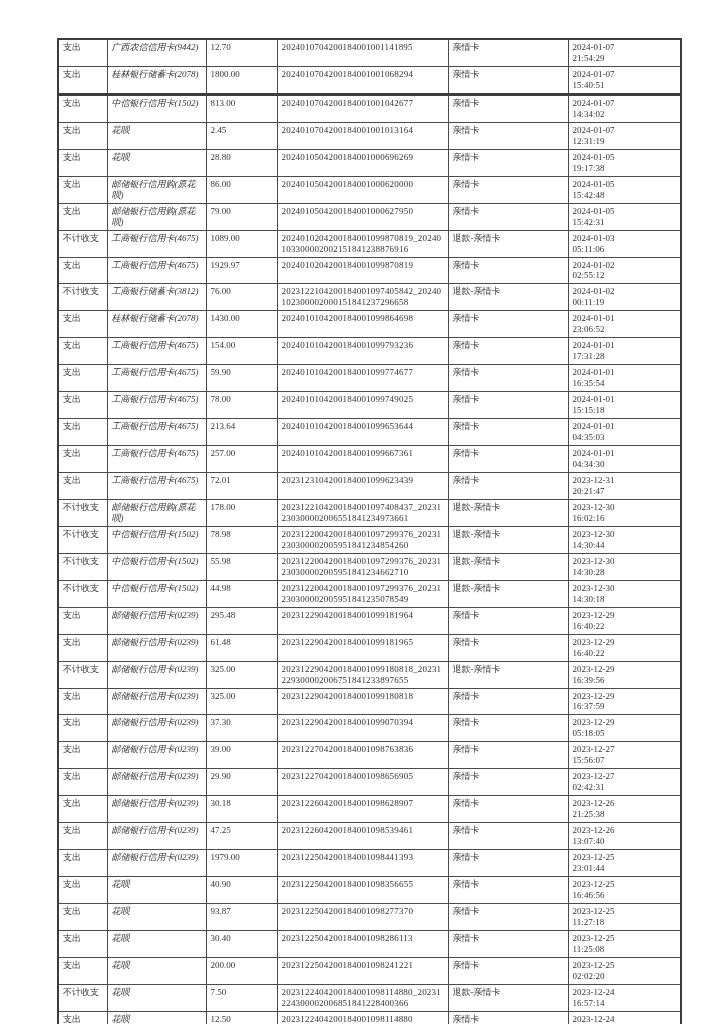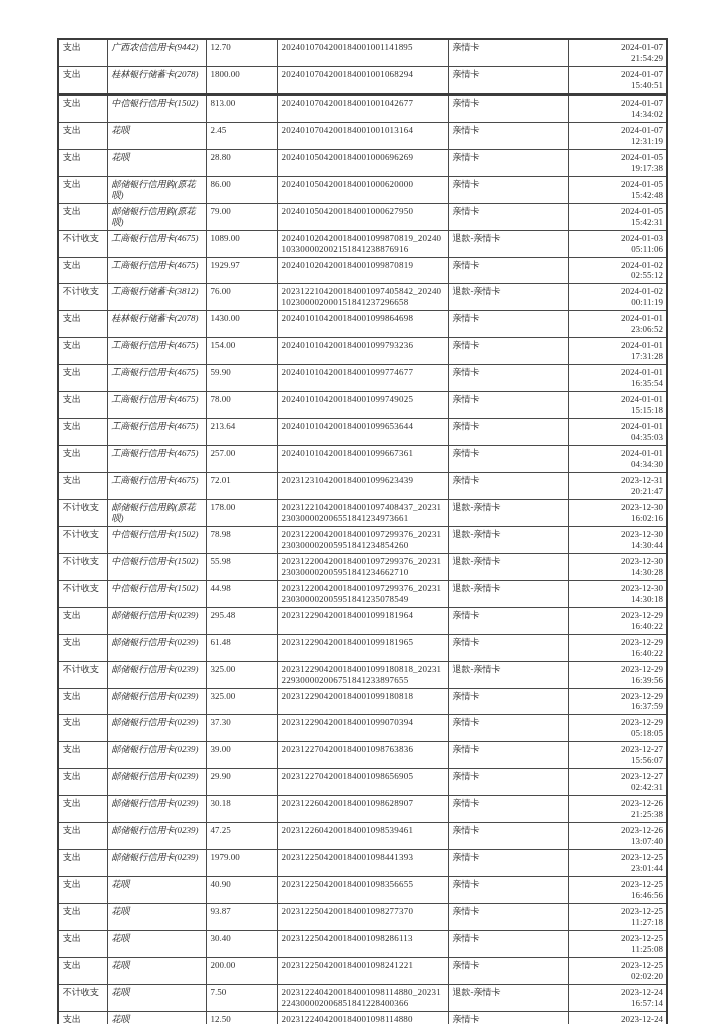--- a/index.html
+++ b/index.html
@@ -36,21 +36,21 @@
     line-height: 1.22;
     color: #333333;
     word-break: break-all;
     overflow: hidden;
   }
   td.c-type   { width: 49px; }
   td.c-card   { width: 99px; font-style: italic; }
   td.c-amount { width: 71px; }
   td.c-txn    { width: 171px; letter-spacing: 0.2px; }
   td.c-tag    { width: 120px; }
-  td.c-date   { width: 99px; text-align: right; }
+  td.c-date   { width: 113px; }
 </style>
 </head>
 <body>
 
 <div class="page">
   <div class="table-wrap">
     <table class="seg">
       <tbody>
   <tr>
     <td class="c-type">支出</td>

